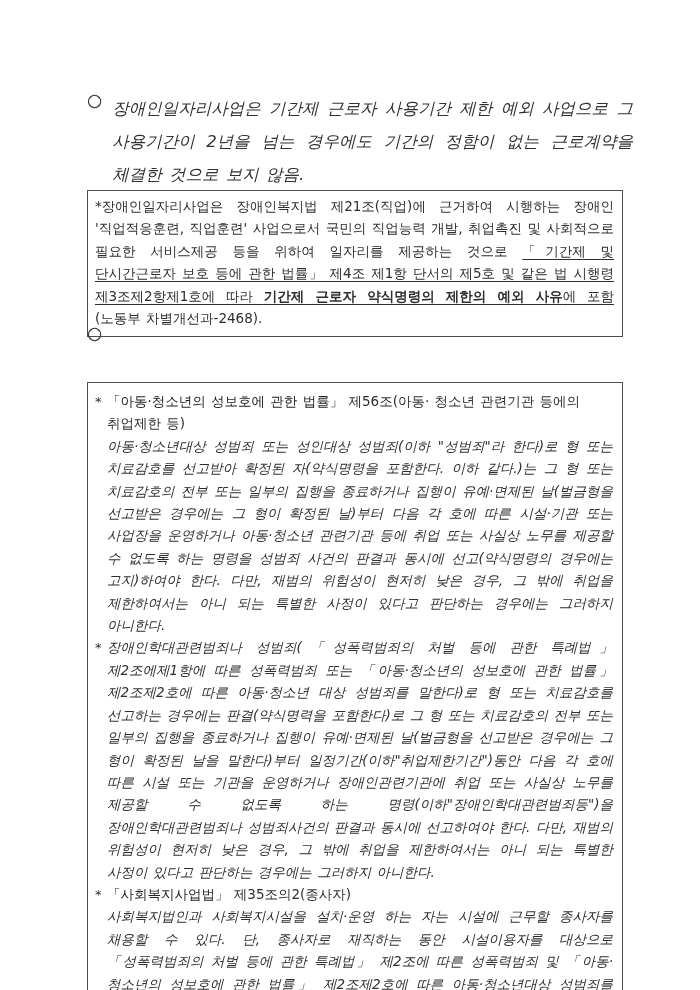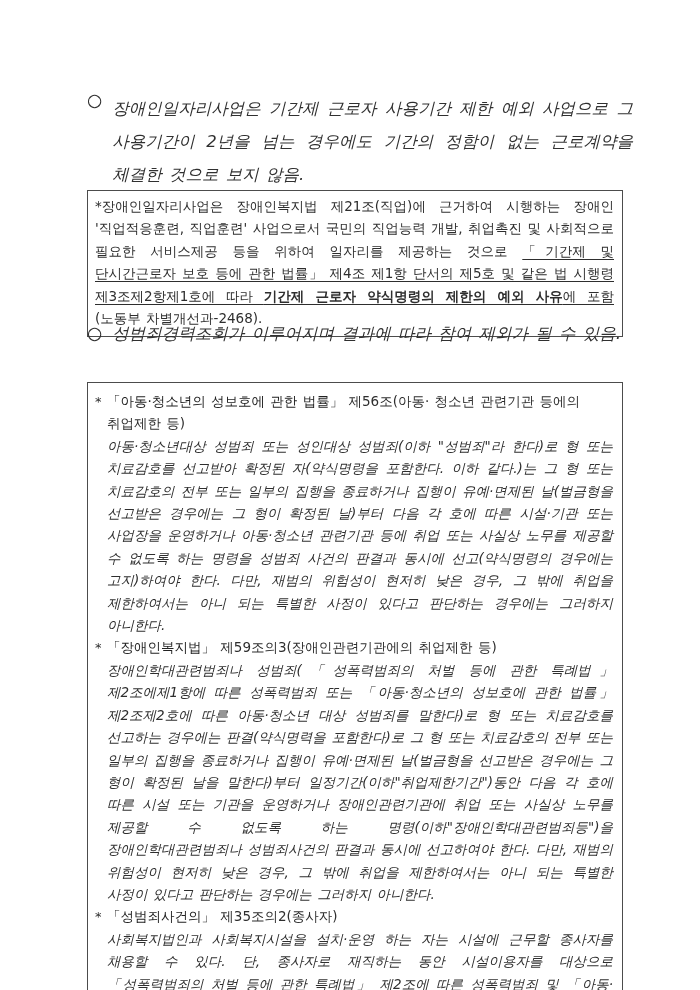--- a/index.html
+++ b/index.html
@@ -70,38 +70,36 @@
   </div>
 
   <div class="note-box" id="note-box-1">
     <div class="note-par"><span>*</span><span>장애인일자리사업은 장애인복지법 제21조(직업)에 근거하여 시행하는 장애인 '직업적응훈련, 직업훈련' 사업으로서 국민의 직업능력 개발, 취업촉진 및 사회적으로 필요한 서비스제공 등을 위하여 일자리를 제공하는 것으로 </span><span class="u">「기간제 및 단시간근로자 보호 등에 관한 법률」 제4조 제1항 단서의 제5호 및 같은 법 시행령 제3조제2항제1호에 따라 </span><span class="bu">기간제 근로자 약식명령의 제한의 예외 사유</span><span class="u">에 포함</span><span>(노동부 차별개선과-2468).</span>
     </div>
   </div>
 
   <div class="bullet" id="bullet-2">
     <span class="b-marker">○</span>
     <div class="b-text" style="text-align:left;">
-      <div class="b-line">성범죄경력조회가 이루어지며 결과에 따라 참여 제외가 될 수 있음.</div>
     </div>
   </div>
 
   <div class="note-box" id="note-box-2">
 
     <div class="law-item">
       <span class="law-marker">*</span>
       <div class="law-head"><b>「아동·청소년의 성보호에 관한 법률」</b><span> 제56조(아동· 청소년 관련기관 등에의 취업제한 등)</span></div>
       <div class="law-body">아동·청소년대상 성범죄 또는 성인대상 성범죄(이하 "성범죄"라 한다)로 형 또는 치료감호를 선고받아 확정된 자(약식명령을 포함한다. 이하 같다.)는 그 형 또는 치료감호의 전부 또는 일부의 집행을 종료하거나 집행이 유예·면제된 날(벌금형을 선고받은 경우에는 그 형이 확정된 날)부터 다음 각 호에 따른 시설·기관 또는 사업장을 운영하거나 아동·청소년 관련기관 등에 취업 또는 사실상 노무를 제공할 수 없도록 하는 명령을 성범죄 사건의 판결과 동시에 선고(약식명령의 경우에는 고지)하여야 한다. 다만, 재범의 위험성이 현저히 낮은 경우, 그 밖에 취업을 제한하여서는 아니 되는 특별한 사정이 있다고 판단하는 경우에는 그러하지 아니한다.</div>
     </div>
 
     <div class="law-item">
       <span class="law-marker">*</span>
-      <div class="law-head"><b>「장애인복지법」</b><span> 제59조의3(장애인관련기관에의 취업제한 등)</span></div>
       <div class="law-body">장애인학대관련범죄나 성범죄(「성폭력범죄의 처벌 등에 관한 특례법」 제2조에제1항에 따른 성폭력범죄 또는 「아동·청소년의 성보호에 관한 법률」 제2조제2호에 따른 아동·청소년 대상 성범죄를 말한다)로 형 또는 치료감호를 선고하는 경우에는 판결(약식명력을 포함한다)로 그 형 또는 치료감호의 전부 또는 일부의 집행을 종료하거나 집행이 유예·면제된 날(벌금형을 선고받은 경우에는 그 형이 확정된 날을 말한다)부터 일정기간(이하"취업제한기간")동안 다음 각 호에 따른 시설 또는 기관을 운영하거나 장애인관련기관에 취업 또는 사실상 노무를 제공할 수 없도록 하는 명령(이하"장애인학대관련범죄등")을 장애인학대관련범죄나 성범죄사건의 판결과 동시에 선고하여야 한다. 다만, 재범의 위험성이 현저히 낮은 경우, 그 밖에 취업을 제한하여서는 아니 되는 특별한 사정이 있다고 판단하는 경우에는 그러하지 아니한다.</div>
     </div>
 
     <div class="law-item">
       <span class="law-marker">*</span>
-      <div class="law-head"><b>「성범죄사건의」</b><span> 제35조의2(종사자)</span></div>
+      <div class="law-head"><b>「사회복지사업법」</b><span> 제35조의2(종사자)</span></div>
       <div class="law-body">사회복지법인과 사회복지시설을 설치·운영 하는 자는 시설에 근무할 종사자를 채용할 수 있다. 단, 종사자로 재직하는 동안 시설이용자를 대상으로 「성폭력범죄의 처벌 등에 관한 특례법」 제2조에 따른 성폭력범죄 및 「아동·청소년의 성보호에 관한 법률」 제2조제2호에 따른 아동·청소년대상 성범죄를 저질러 금고 이상의 형 또는 치료감호를 선고받고 그 형이 확정된 사람은 사회복지법인 또는 사회복지시설의 종사자가 될 수 없다.</div>
     </div>
 
   </div>
 </div>
 
 </body></html>

